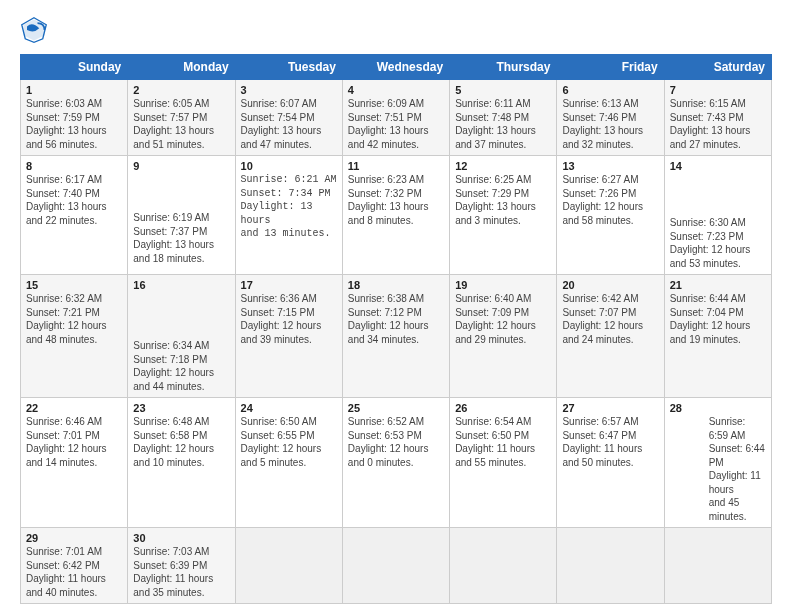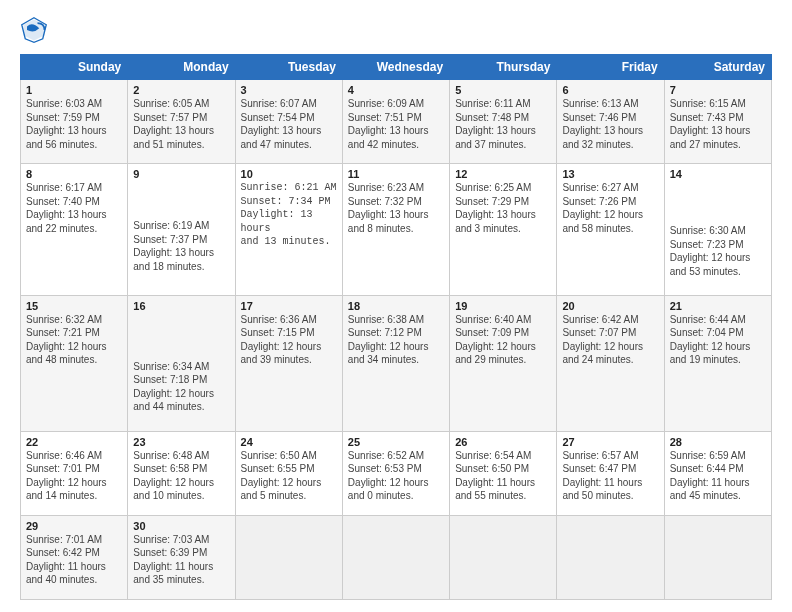--- a/index.html
+++ b/index.html
@@ -333,21 +333,21 @@
           </td>
           <td>
             <span class="day-num">27</span>
             <div class="day-info" style="white-space: pre-line;">Sunrise: 6:57 AM
 Sunset: 6:47 PM
 Daylight: 11 hours
 and 50 minutes.</div>
           </td>
           <td>
             <span class="day-num">28</span>
-            <div class="day-info" style="white-space: pre-line;">Sunrise: 6:59 AM
+            <div class="day-info" style="white-space: pre-line; margin-left: 39px;">Sunrise: 6:59 AM
 Sunset: 6:44 PM
 Daylight: 11 hours
 and 45 minutes.</div>
           </td>
         </tr>
         <tr>
           <td>
             <span class="day-num">29</span>
             <div class="day-info" style="white-space: pre-line;">Sunrise: 7:01 AM
 Sunset: 6:42 PM

